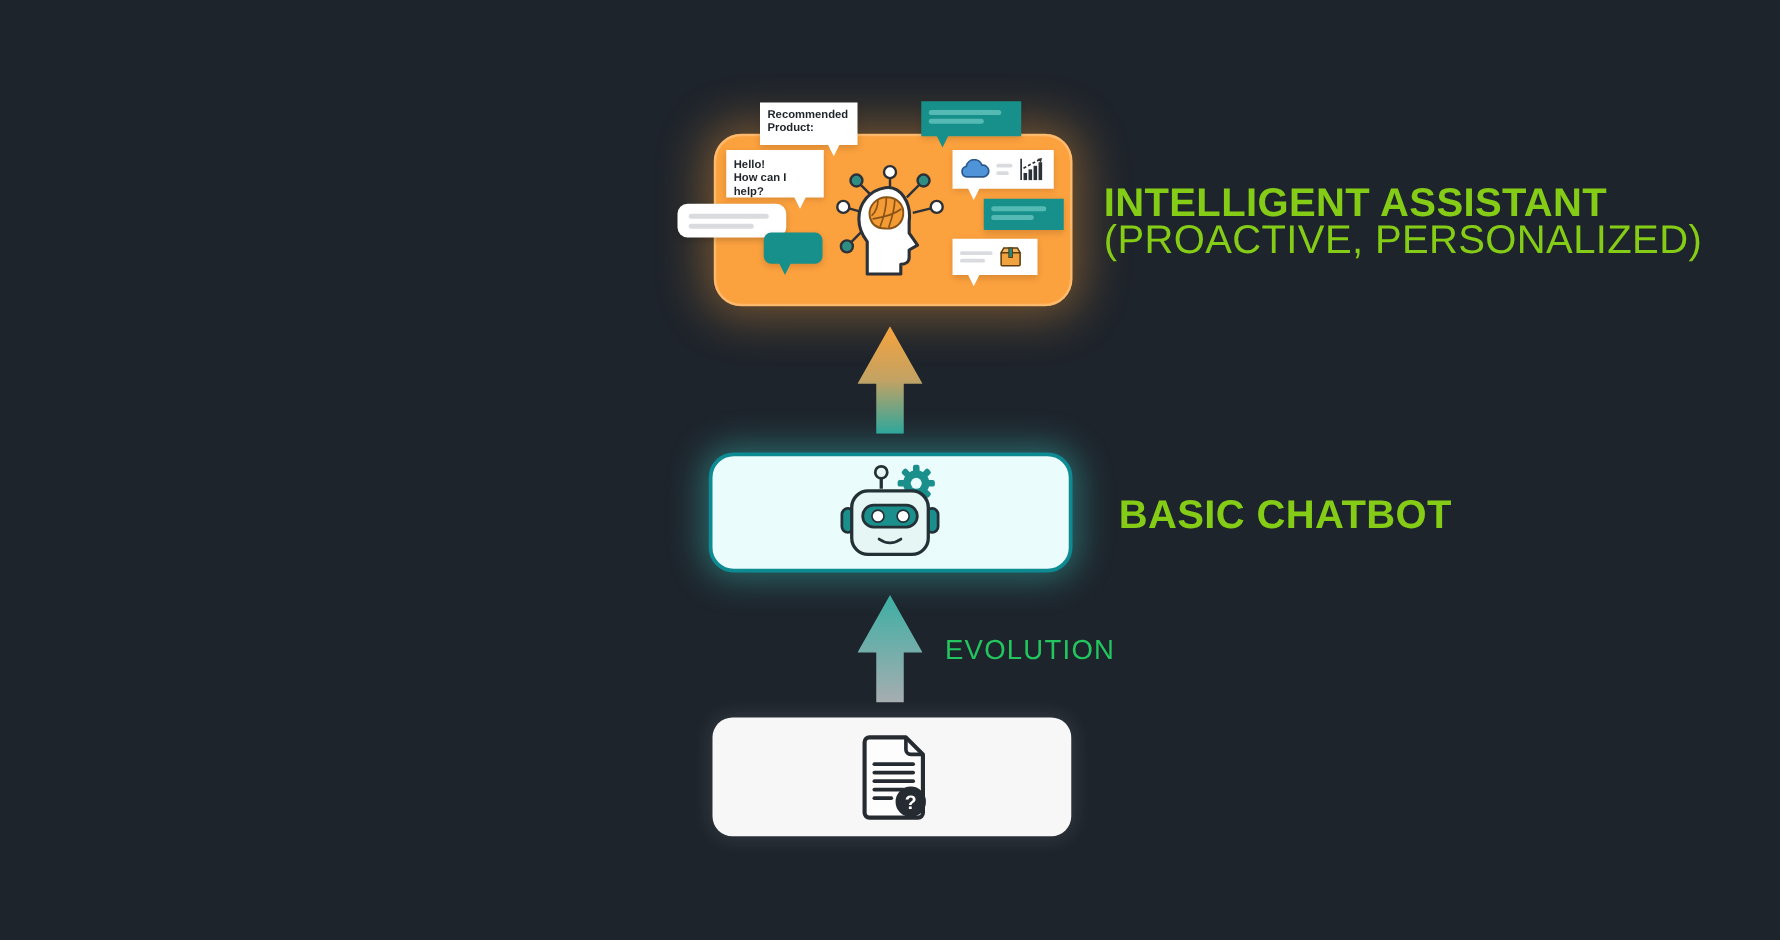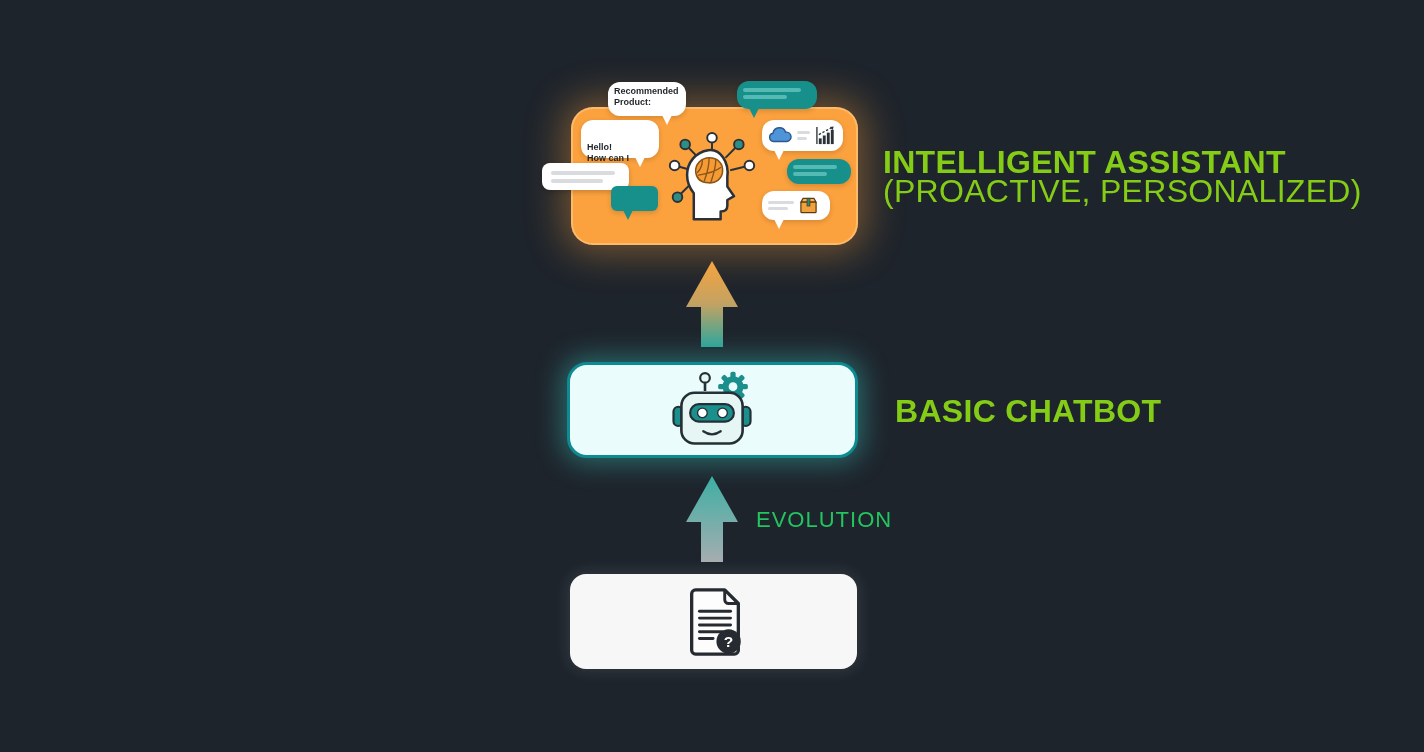--- a/index.html
+++ b/index.html
@@ -41,21 +41,21 @@
     color:#22c55e;font-size:22px;letter-spacing:1px;white-space:nowrap;
   }
 
   
   .arrow{position:absolute;width:52px;height:86px;}
   .arrow-top{left:686px;top:261px;}
   .arrow-bottom{left:686px;top:476px;}
 
   
   .bubble{
-    position:absolute;background:#fff;border-radius:12px;
+    position:absolute;background:#fff;border-radius:0;
     box-shadow:0 2px 5px rgba(60,30,0,.18);
     color:#1f2429;font-size:9px;font-weight:700;line-height:11px;
     padding:4px 6px;box-sizing:border-box;
   }
   .bubble.teal{background:#17908c;}
   .tail::after{
     content:"";position:absolute;bottom:-9px;
     width:0;height:0;
     border-left:5px solid transparent;border-right:5px solid transparent;
     border-top:10px solid #fff;
@@ -175,21 +175,21 @@
     <path d="M44,22 C31,24 22,35 22,48 C22,56 25,62 29,67 L29,94 L57,94 L57,86 C61,86 64,84 64,80 L64,74 L71,70 L64,60 L64,50 C66,35 57,20 44,22 Z" fill="#ffffff" stroke="#2b3137" stroke-width="2.6" stroke-linejoin="round"></path>
     <path d="M31,45 C30,37 37,30 45,30 C54,30 60,36 59,45 C58,52 52,57 44,56 C36,56 32,52 31,45 Z" fill="#f59b35" stroke="#8a5416" stroke-width="1.6"></path>
     <path d="M38,32 C38,38 36,42 33,45 M45,30 C45,38 43,46 40,54 M52,32 C52,40 50,46 47,55 M57,40 C52,44 46,46 34,48" fill="none" stroke="#8a5416" stroke-width="1.4" stroke-linecap="round"></path>
   </svg>
 
   <div class="bubble tail tail-r" style="left:608px;top:82px;width:78px;height:34px;">
     <div>Recommended</div>
     <div>Product:</div>
   </div>
 
-  <div class="bubble tail tail-r" style="left:581px;top:120px;width:78px;height:38px;padding-top:22px;">
+  <div class="bubble tail tail-r" style="left:581px;top:120px;width:78px;height:38px;padding-top:6px;">
     <div>Hello!</div>
     <div>How can I help?</div>
   </div>
 
   <div class="lines-card" style="left:542px;top:163px;width:87px;height:27px;">
     <div class="ln" style="width:64px;"></div>
     <div class="ln" style="width:52px;"></div>
   </div>
 
   <div class="bubble teal tail tail-l" style="left:611px;top:186px;width:47px;height:25px;border-radius:6px;"></div>

